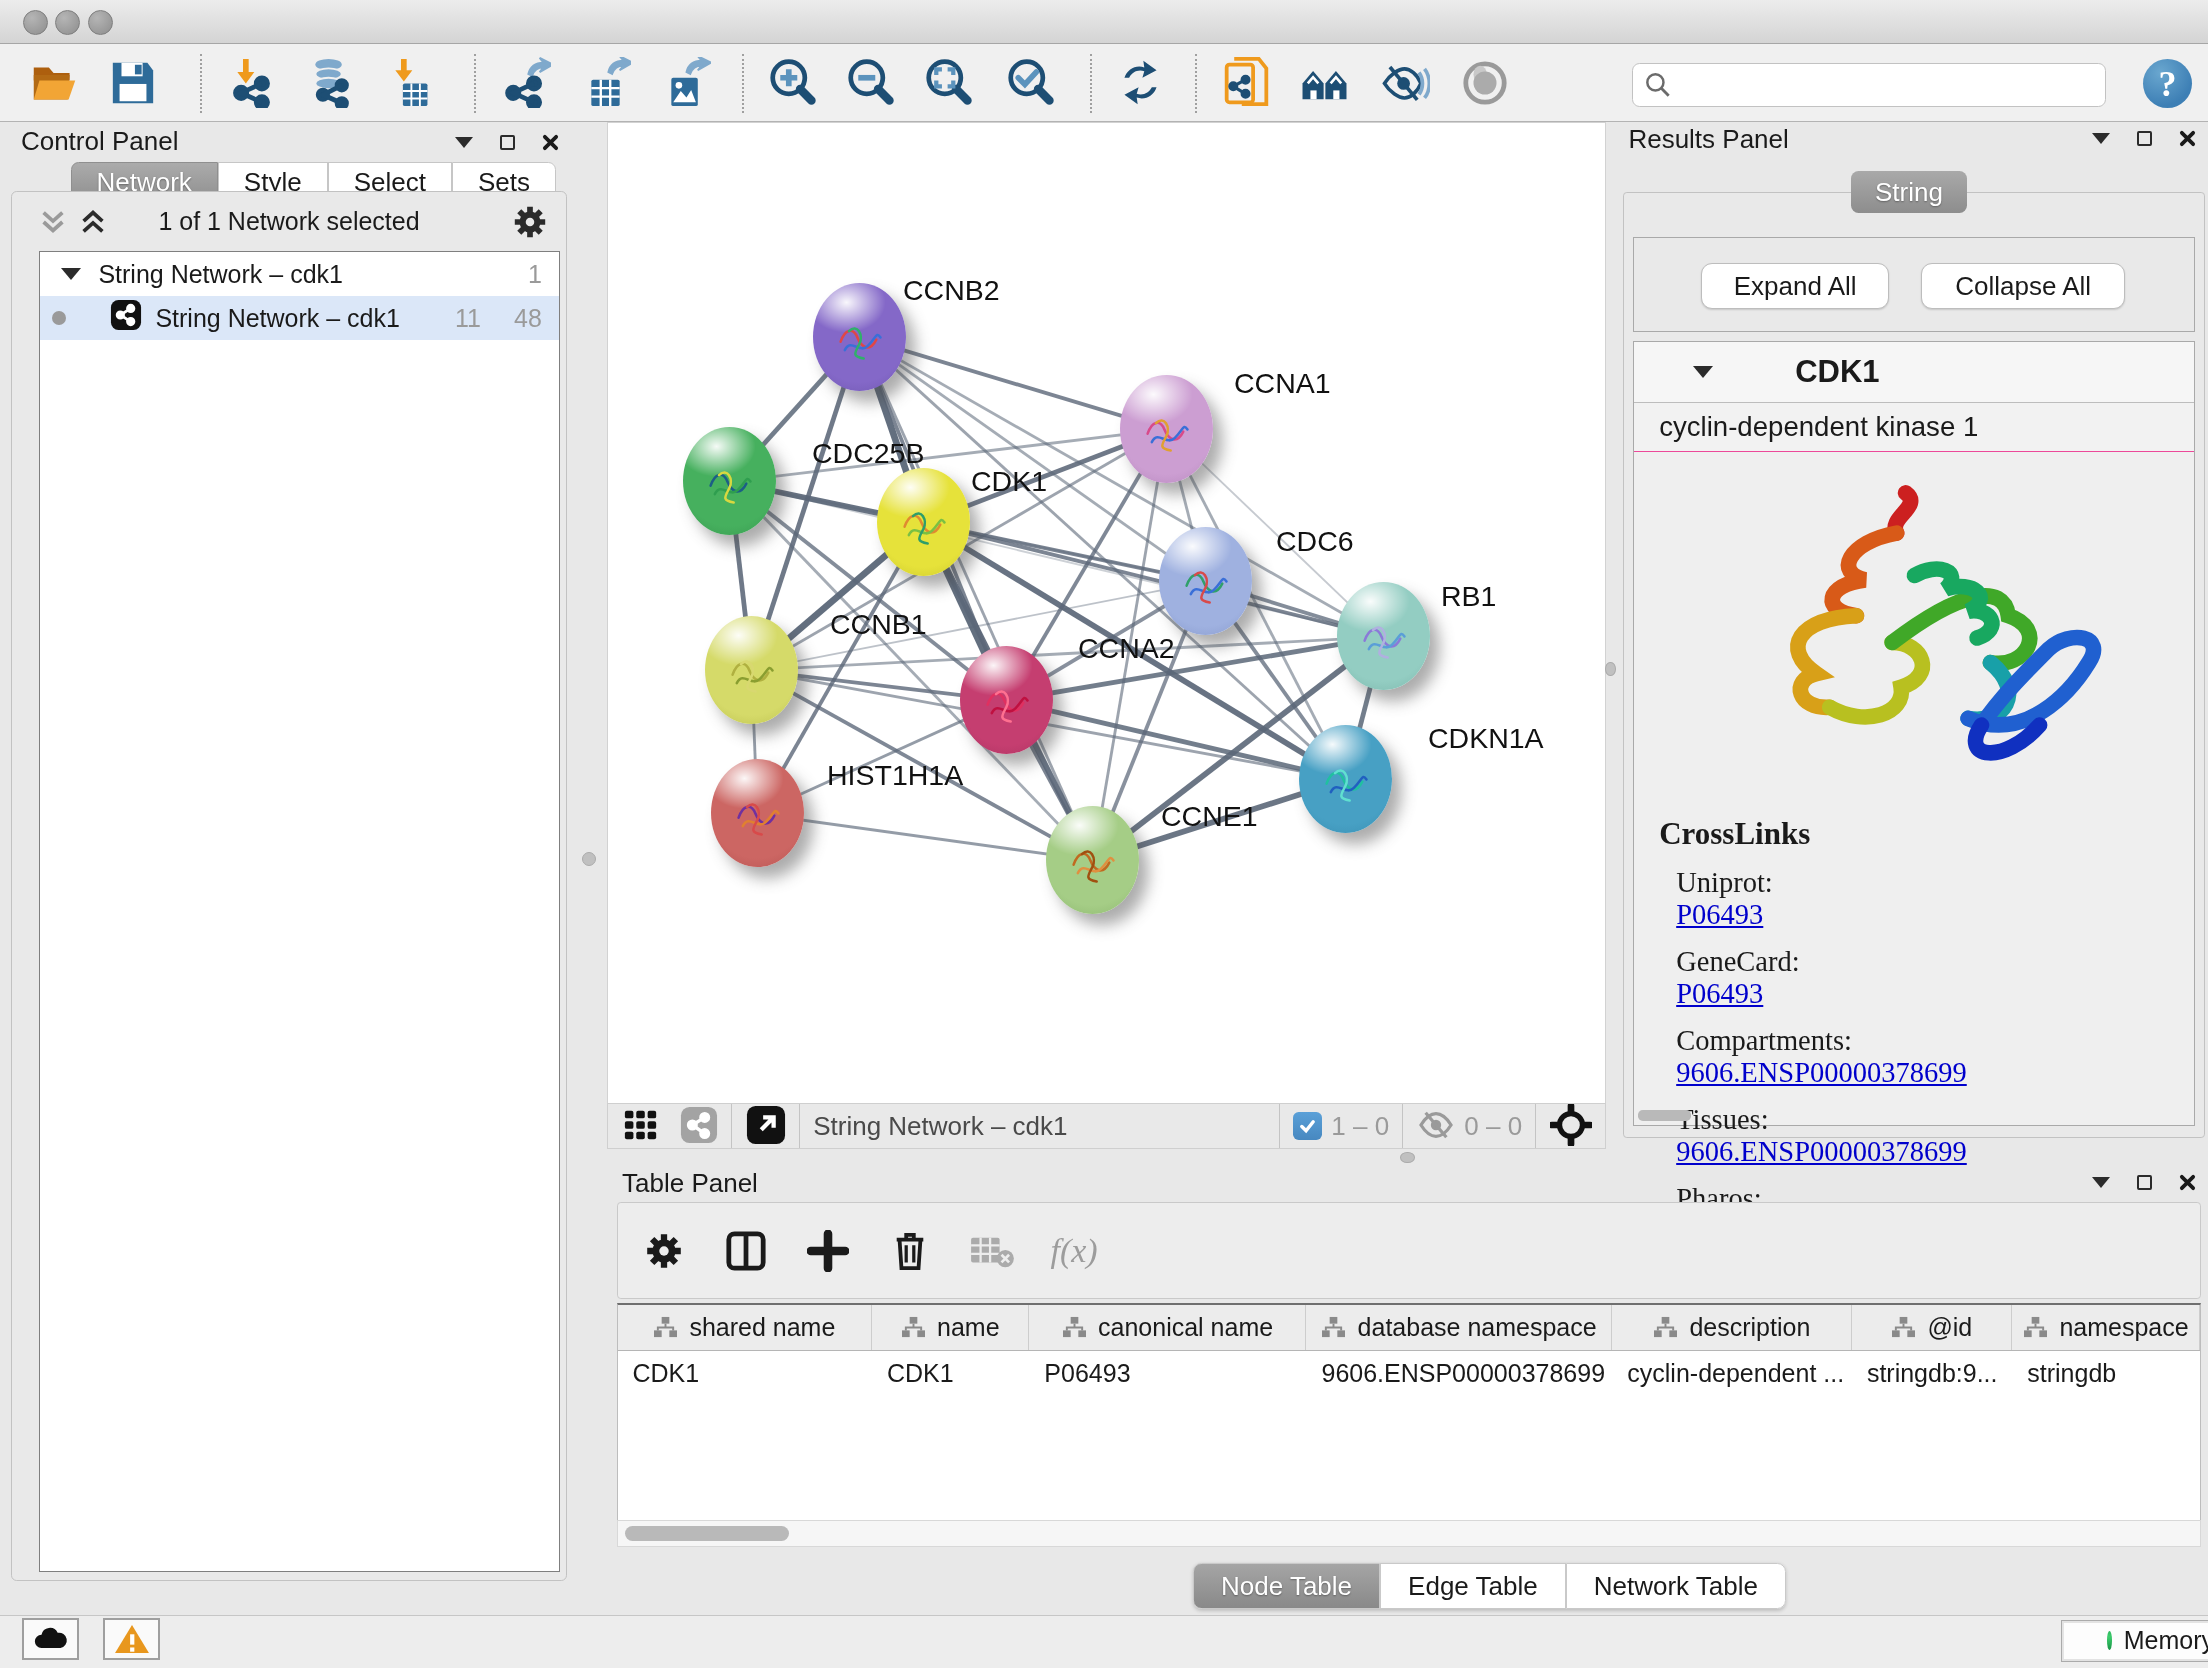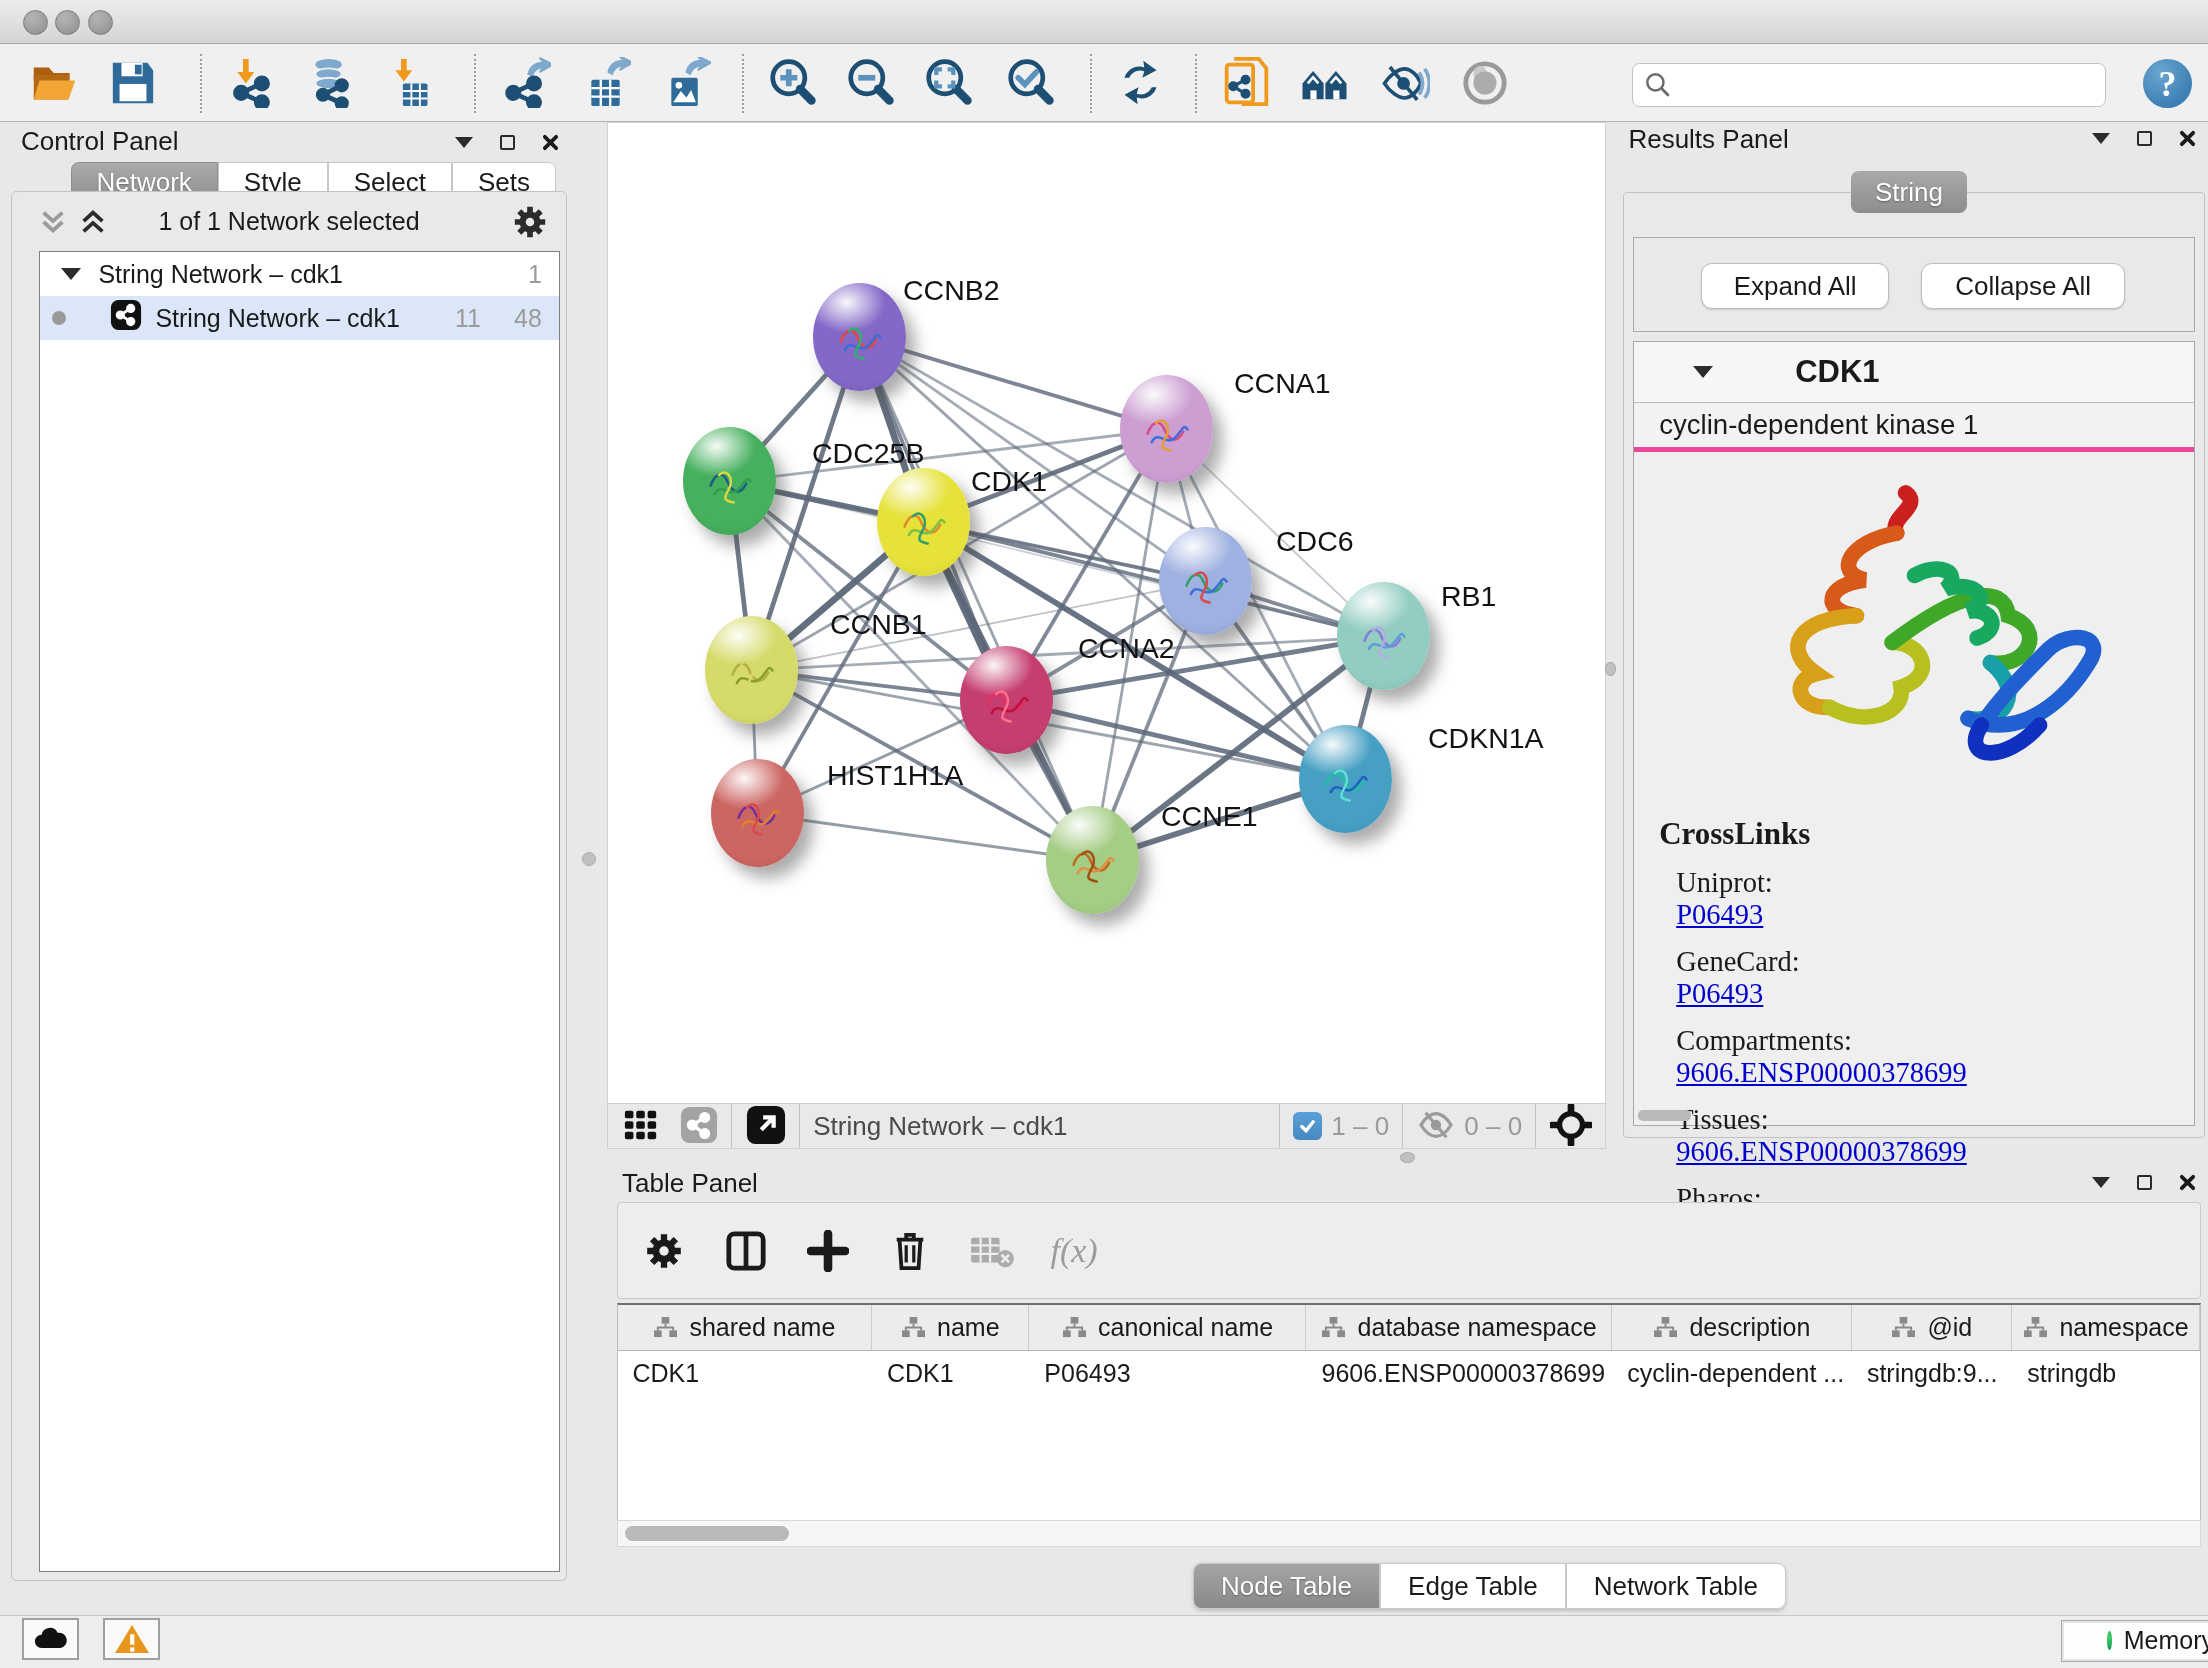--- a/index.html
+++ b/index.html
@@ -79,21 +79,21 @@
     display: flex; align-items: center; justify-content: center; text-shadow: 0 1px 1.9px rgba(0,0,0,.35); cursor: pointer; z-index: 2; }
   #rp-box1 { position: absolute; left: 9.5px; top: 44px; right: 9.5px; height: 95px; border: 1px solid #a9a9a9; }
   .rp-btn { position: absolute; top: 25px; height: 46px; background: #fff; border: 1px solid #bdbdbd;
     border-radius: 11px; font-size: 26px; display: flex; align-items: center; justify-content: center;
     box-shadow: 0 1px 1.9px rgba(0,0,0,.15); cursor: pointer; }
   #rp-box2 { position: absolute; left: 9.5px; top: 148px; right: 9.5px; bottom: 11.4px; border: 1px solid #a9a9a9; background: #efefef; }
   #cdk1-hdr { position: absolute; left: 0; top: 0; right: 0; height: 61px; background: #f6f6f6;
     border-bottom: 1px solid #bdbdbd; display: flex; align-items: center; }
   #cdk1-name { font-size: 31px; font-weight: bold; margin-left: 82px; }
   #cdk1-desc { position: absolute; left: 0; top: 61px; right: 0; height: 49px; font-size: 27.6px;
-    display: flex; align-items: center; padding-left: 25px; border-bottom: 5px solid #ec4899; background: #f2f2f2; }
+    display: flex; align-items: center; padding-left: 25px; border-bottom: 1px solid #ec4899; background: #f2f2f2; }
   #protein-img { position: absolute; left: 57px; top: 133px; }
   #crosslinks { position: absolute; left: 0; top: 474px; right: 5.7px; font-family: "Liberation Serif", serif; }
   #xl-title { font-size: 31px; font-weight: bold; margin-left: 25px; }
   .xl-row { display: flex; margin-top: 15px; margin-left: 42px; font-size: 28.5px; flex-direction: column; }
   .xl-label { width: 196px; }
   .xl-value { color: #0000cc; text-decoration: underline; cursor: pointer; }
   #rp-hscroll { position: absolute; left: 3.8px; bottom: 3.8px; width: 53px; height: 10.5px; background: #b9b9b9; border-radius: 4.8px; cursor: pointer; }
 
   
   #table-panel { position: absolute; left: 607px; top: 1166px; width: 1602px; height: 449px; }

